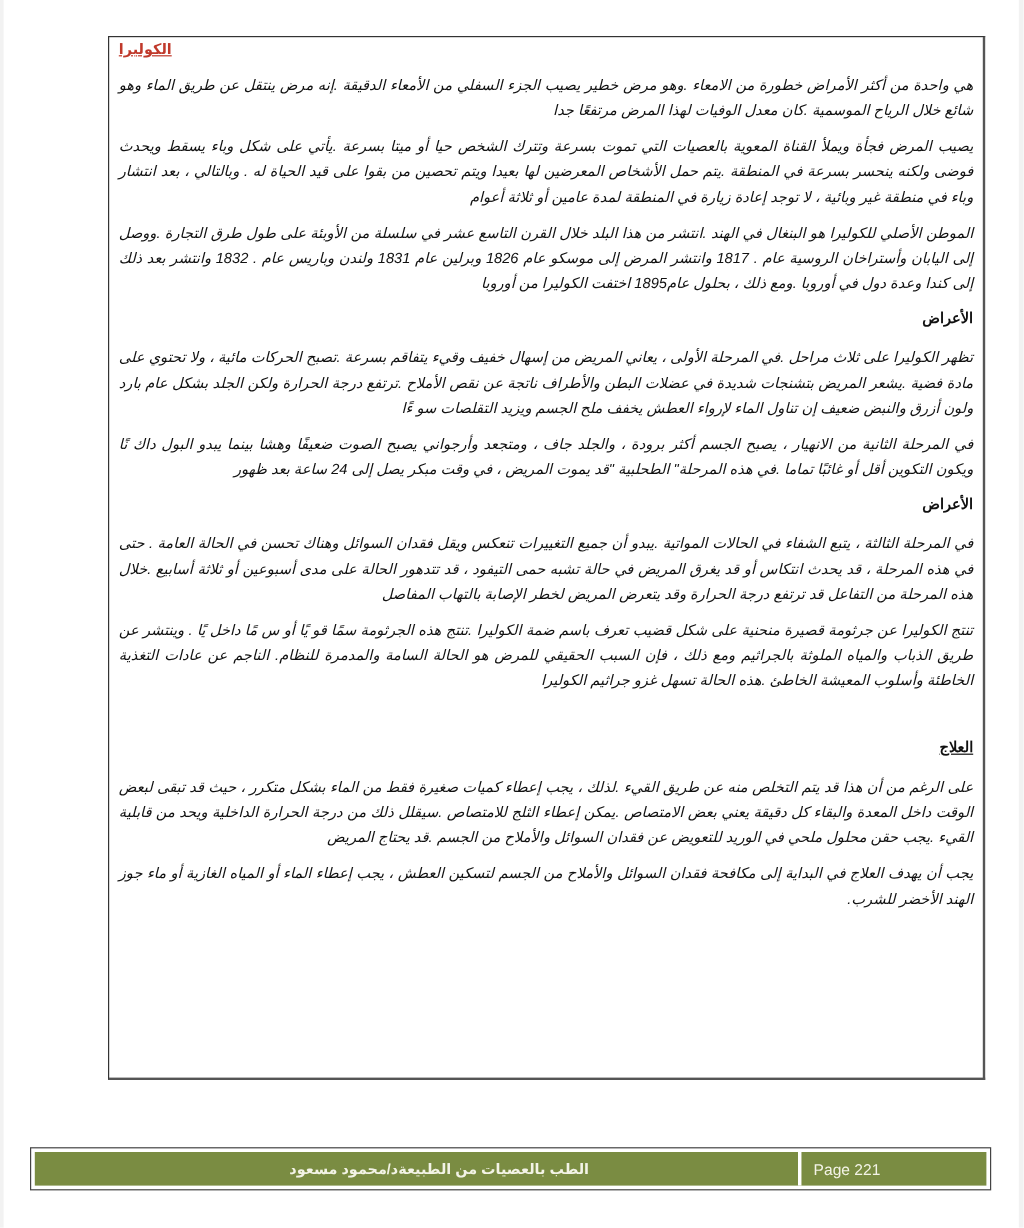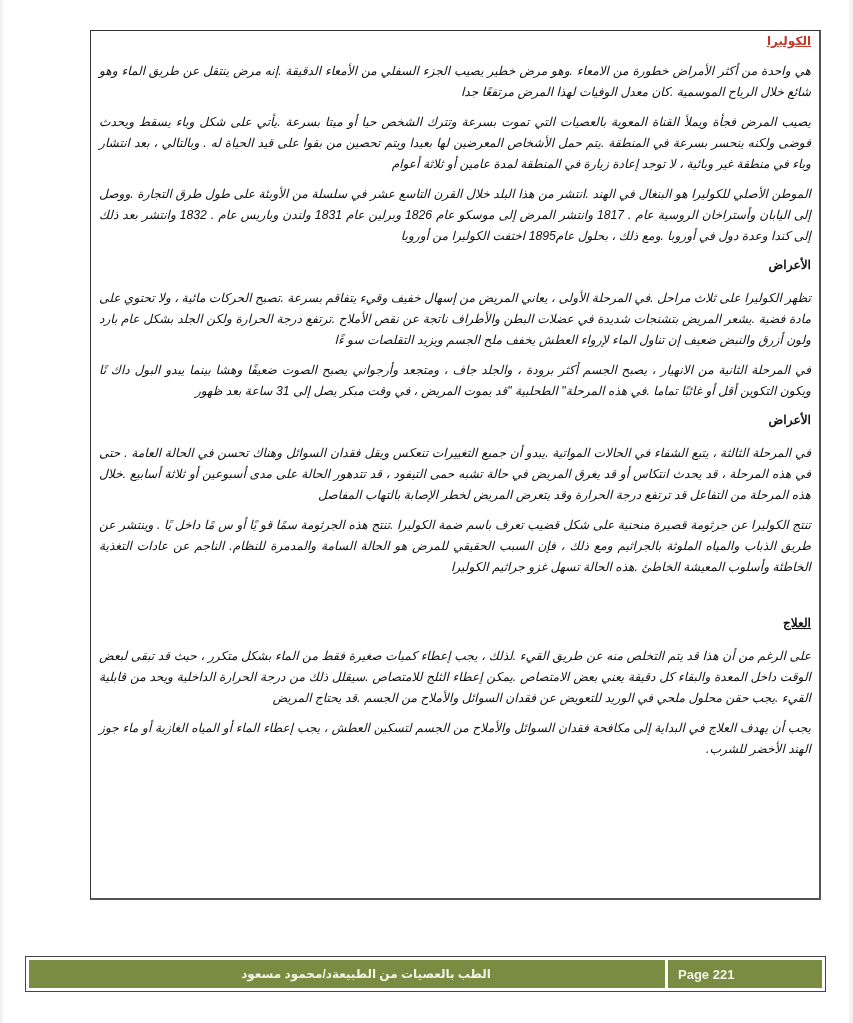--- a/index.html
+++ b/index.html
@@ -34,21 +34,21 @@
       height: 870px;
       border: 1px solid #333333;
       border-right: 2px solid #555;
       border-bottom: 2px solid #555;
       box-sizing: border-box;
       overflow: hidden;
       direction: rtl;
       padding: 0 8px;
     }
     .doc-title {
-      text-align: right;
+      text-align: left;
       color: #c0392b;
       font-weight: bold;
       text-decoration: underline;
       font-size: 12px;
       margin: 2px 0 12px 0;
       line-height: 16px;
     }
     .para {
       font-size: 12.2px;
       line-height: 21px;
@@ -86,21 +86,20 @@
       width: 100%;
       height: 100%;
       direction: ltr;
     }
     .footer-cell {
       background: #7a8c42;
       color: #f3f3e6;
       display: flex;
       align-items: center;
       font-family: "Liberation Sans", "DejaVu Sans", sans-serif;
-      font-weight: bold;
     }
     .footer-title-cell {
       flex: 1;
       justify-content: center;
       border-right: 3px solid #ffffff;
       font-size: 12px;
       letter-spacing: 3px;
       font-weight: bold;
       direction: rtl;
     }
@@ -121,21 +120,21 @@
 
 <div class="page-box">
   <div class="doc-title">الكوليرا</div>
 
   <p class="para">هي واحدة من أكثر الأمراض خطورة من الامعاء .وهو مرض خطير يصيب الجزء السفلي من الأمعاء الدقيقة .إنه مرض ينتقل عن طريق الماء وهو شائع خلال الرياح الموسمية .كان معدل الوفيات لهذا المرض مرتفعًا جدا</p>
   <p class="para">يصيب المرض فجأة ويملأ القناة المعوية بالعصيات التي تموت بسرعة وتترك الشخص حيا أو ميتا بسرعة .يأتي على شكل وباء يسقط ويحدث فوضى ولكنه ينحسر بسرعة في المنطقة .يتم حمل الأشخاص المعرضين لها بعيدا ويتم تحصين من بقوا على قيد الحياة له . وبالتالي ، بعد انتشار وباء في منطقة غير وبائية ، لا توجد إعادة زيارة في المنطقة لمدة عامين أو ثلاثة أعوام</p>
   <p class="para">الموطن الأصلي للكوليرا هو البنغال في الهند .انتشر من هذا البلد خلال القرن التاسع عشر في سلسلة من الأوبئة على طول طرق التجارة .ووصل إلى اليابان وأستراخان الروسية عام . 1817 وانتشر المرض إلى موسكو عام 1826 وبرلين عام 1831 ولندن وباريس عام . 1832 وانتشر بعد ذلك إلى كندا وعدة دول في أوروبا .ومع ذلك ، بحلول عام1895  اختفت الكوليرا من أوروبا</p>
 
   <div class="section-heading">الأعراض</div>
   <p class="para">تظهر الكوليرا على ثلاث مراحل .في المرحلة الأولى ، يعاني المريض من إسهال خفيف وقيء يتفاقم بسرعة .تصبح الحركات مائية ، ولا تحتوي على مادة فضية .يشعر المريض بتشنجات شديدة في عضلات البطن والأطراف ناتجة عن نقص الأملاح .ترتفع درجة الحرارة ولكن الجلد بشكل عام بارد ولون أزرق والنبض ضعيف إن تناول الماء لإرواء العطش يخفف ملح الجسم ويزيد التقلصات سو ءًا</p>
-  <p class="para">في المرحلة الثانية من الانهيار ، يصبح الجسم أكثر برودة ، والجلد جاف ، ومتجعد وأرجواني يصبح الصوت ضعيفًا وهشا بينما يبدو البول داك نًا ويكون التكوين أقل أو غائبًا تماما .في هذه المرحلة" الطحلبية "قد يموت المريض ، في وقت مبكر يصل إلى 31 ساعة بعد ظهور</p>
+  <p class="para">في المرحلة الثانية من الانهيار ، يصبح الجسم أكثر برودة ، والجلد جاف ، ومتجعد وأرجواني يصبح الصوت ضعيفًا وهشا بينما يبدو البول داك نًا ويكون التكوين أقل أو غائبًا تماما .في هذه المرحلة" الطحلبية "قد يموت المريض ، في وقت مبكر يصل إلى 24 ساعة بعد ظهور</p>
 
   <div class="section-heading">الأعراض</div>
   <p class="para">في المرحلة الثالثة ، يتبع الشفاء في الحالات المواتية .يبدو أن جميع التغييرات تنعكس ويقل فقدان السوائل وهناك تحسن في الحالة العامة . حتى في هذه المرحلة ، قد يحدث انتكاس أو قد يغرق المريض في حالة تشبه حمى التيفود ، قد تتدهور الحالة على مدى أسبوعين أو ثلاثة أسابيع .خلال هذه المرحلة من التفاعل قد ترتفع درجة الحرارة وقد يتعرض المريض لخطر الإصابة بالتهاب المفاصل</p>
 
   <p class="para">تنتج الكوليرا عن جرثومة قصيرة منحنية على شكل قضيب تعرف باسم ضمة الكوليرا .تنتج هذه الجرثومة سمًا قو يًا أو س مًا داخل يًا . وينتشر عن طريق الذباب والمياه الملوثة بالجراثيم ومع ذلك ، فإن السبب الحقيقي للمرض هو الحالة السامة والمدمرة للنظام.  الناجم عن عادات التغذية الخاطئة وأسلوب المعيشة الخاطئ .هذه الحالة تسهل غزو جراثيم الكوليرا</p>
 
   <div class="section-heading underlined">العلاج</div>
   <p class="para">على الرغم من أن هذا قد يتم التخلص منه عن طريق القيء .لذلك ، يجب إعطاء كميات صغيرة فقط من الماء بشكل متكرر ، حيث قد تبقى لبعض الوقت داخل المعدة والبقاء كل دقيقة يعني بعض الامتصاص .يمكن إعطاء الثلج للامتصاص .سيقلل ذلك من درجة الحرارة الداخلية ويحد من قابلية القيء .يجب حقن محلول ملحي في الوريد للتعويض عن فقدان السوائل والأملاح من الجسم .قد يحتاج المريض</p>
   <p class="para">يجب أن يهدف العلاج في البداية إلى مكافحة فقدان السوائل والأملاح من الجسم لتسكين العطش ، يجب إعطاء الماء أو المياه الغازية أو ماء جوز الهند الأخضر للشرب.</p>
 </div>

